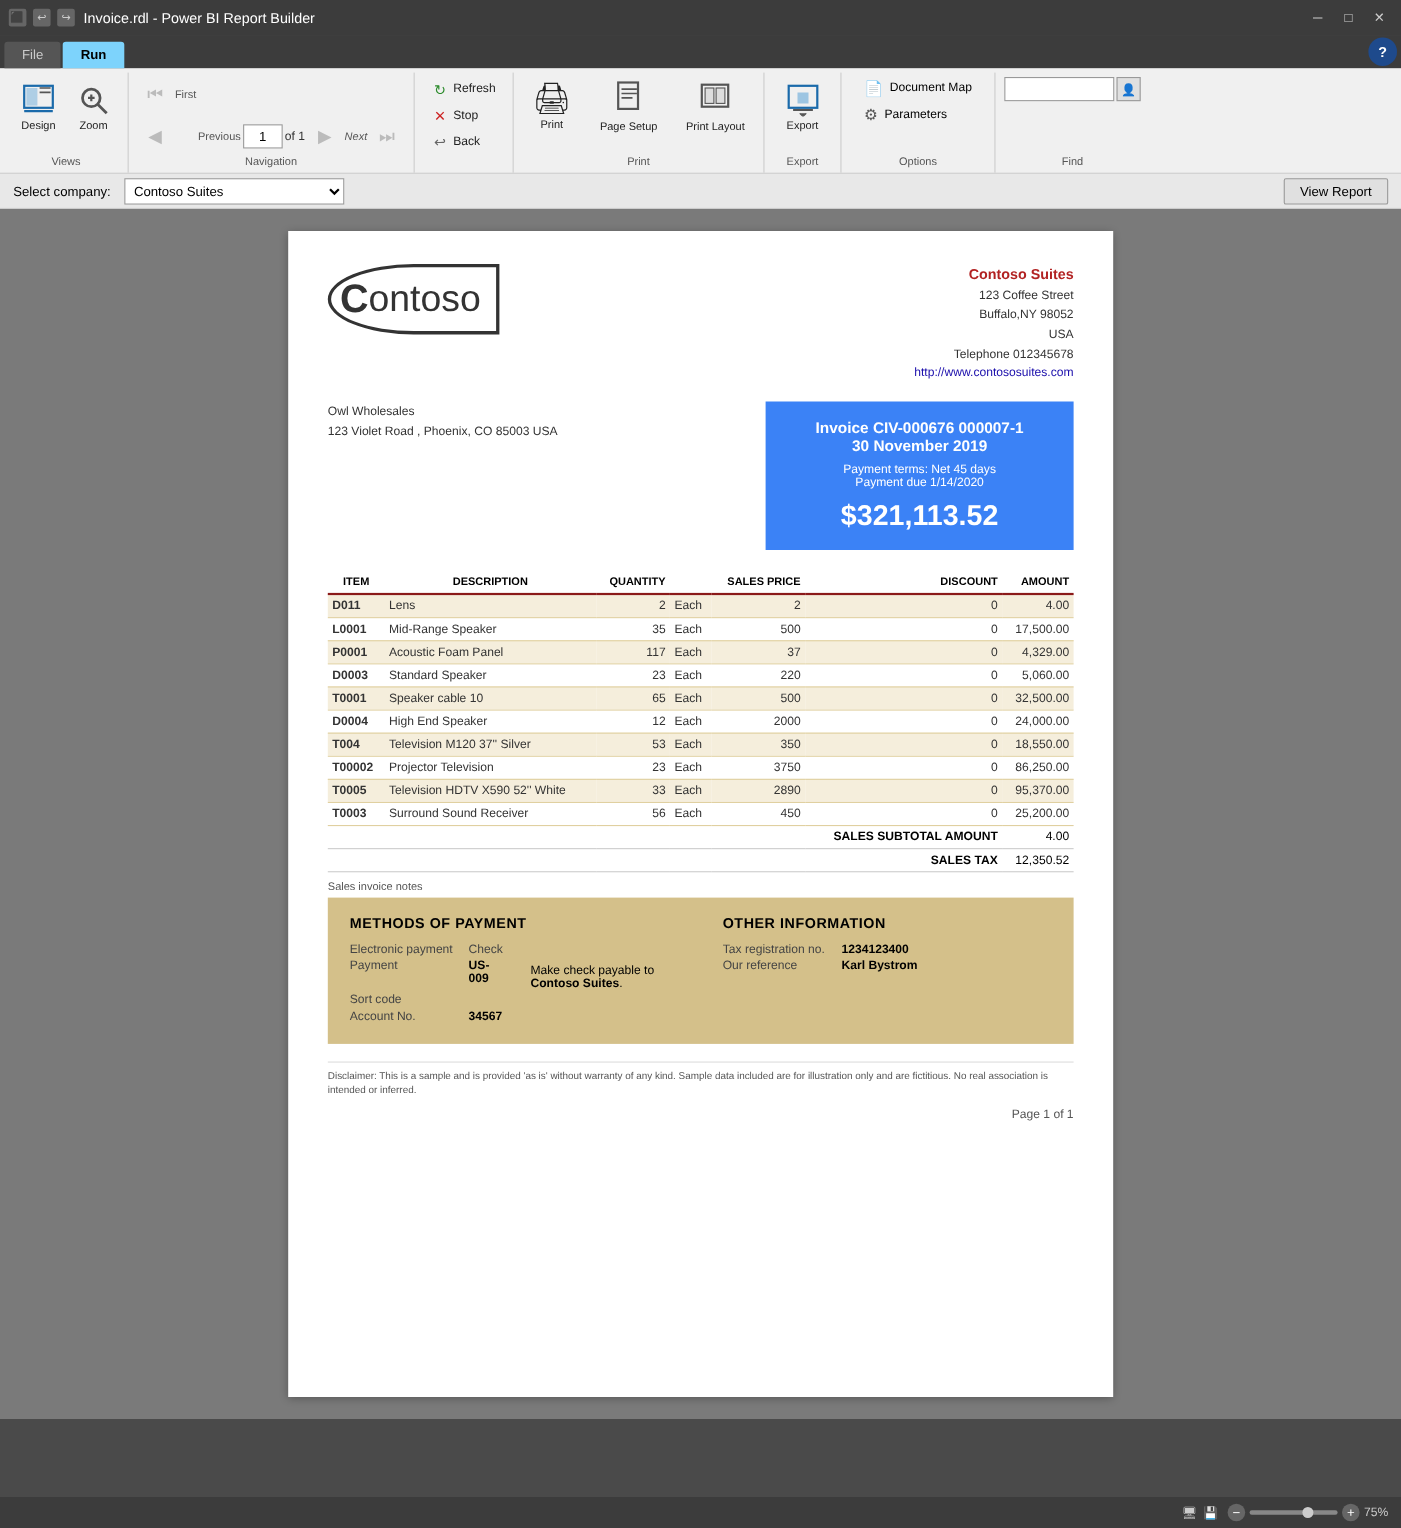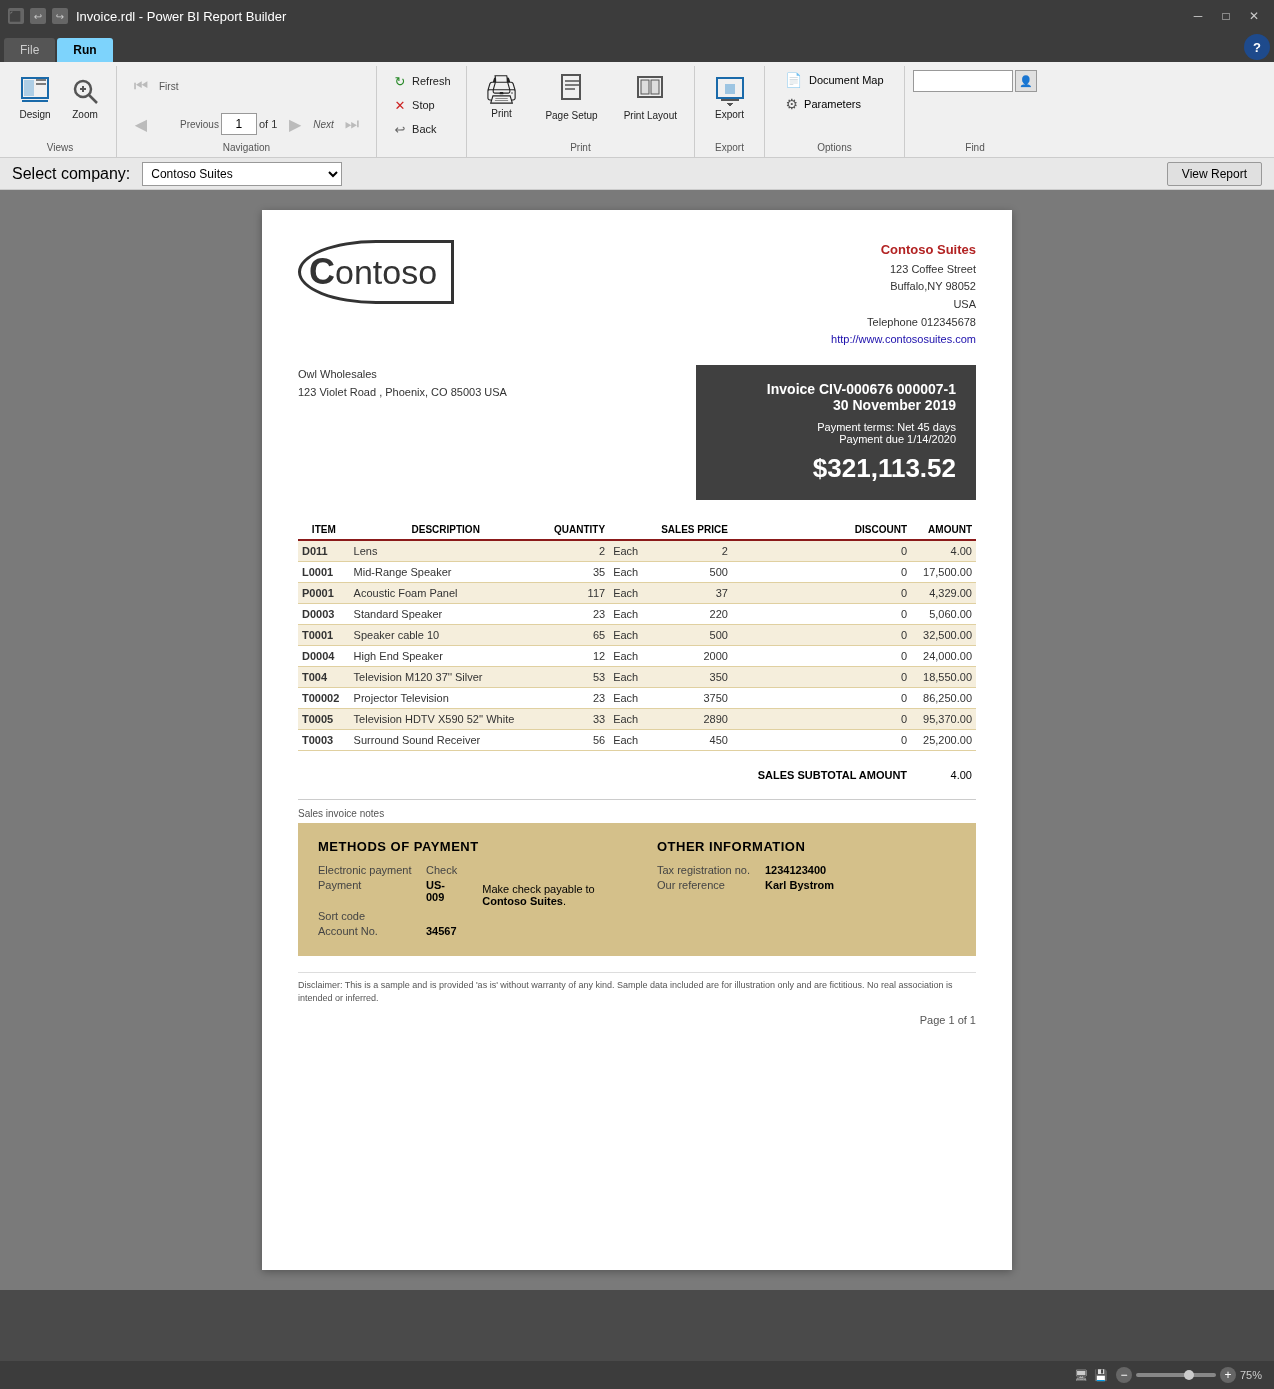--- a/index.html
+++ b/index.html
@@ -149,21 +149,21 @@
     
     .param-bar {
       background: #e8e8e8;
       border-bottom: 1px solid #ccc;
       height: 32px;
       display: flex;
       align-items: center;
       padding: 0 12px;
       gap: 12px;
     }
-    .param-label { font-size: 16px; font-weight: 500; }
+    .param-label { font-size: 12px; font-weight: 500; }
     .param-select {
       width: 200px; height: 24px;
       border: 1px solid #999;
       background: #fff;
       font-size: 12px;
       padding: 0 4px;
       cursor: pointer;
     }
     .view-report-btn {
       margin-left: auto;
@@ -212,25 +212,25 @@
 
     .billing-invoice-row {
       display: flex;
       justify-content: space-between;
       align-items: flex-start;
       margin-bottom: 20px;
     }
     .billing-addr { font-size: 11px; line-height: 1.7; color: #333; }
 
     .invoice-box {
-      background: #404040;
+      background: #3b82f6;
       color: #fff;
       padding: 16px 20px;
       min-width: 280px;
-      text-align: right;
+      text-align: center;
     }
     .invoice-box-title { font-size: 14px; font-weight: 700; }
     .invoice-box-date { font-size: 14px; font-weight: 700; margin-bottom: 8px; }
     .invoice-box-terms { font-size: 11px; }
     .invoice-box-amount { font-size: 26px; font-weight: 700; margin-top: 8px; }
 
     
     .invoice-table { width: 100%; border-collapse: collapse; margin-bottom: 8px; }
     .invoice-table thead th {
       font-size: 10px; font-weight: 700;
@@ -245,21 +245,21 @@
       padding: 4px 4px;
       border-bottom: 1px solid #e0d0a0;
       color: #333;
     }
     .invoice-table tbody tr:nth-child(odd) { background: #f5eedc; }
     .invoice-table tbody tr:nth-child(even) { background: #fff; }
     .invoice-table td.right { text-align: right; }
     .td-blue { color: #1a6aaa; }
     .td-item { color: #8b6914; font-weight: 600; }
 
-    .subtotal-row td { font-size: 11px; padding: 18px 4px; border-bottom: 1px solid #ccc; }
+    .subtotal-row td { font-size: 11px; padding: 4px 4px; border-bottom: 1px solid #ccc; }
     .subtotal-label { text-align: right; font-weight: 600; padding-right: 8px; }
     .subtotal-val { text-align: right; }
 
     
     .sales-notes { font-size: 10px; color: #555; margin: 8px 0 4px 0; }
     .payment-box {
       background: #d4c08a;
       padding: 16px 20px;
       display: flex;
       gap: 40px;
@@ -628,20 +628,25 @@
       <td class="right td-blue">0</td>
       <td class="right">25,200.00</td>
     </tr>
         </tbody>
       <tfoot>
         <tr class="subtotal-row">
           <td colspan="5"></td>
           <td class="subtotal-label">SALES SUBTOTAL AMOUNT</td>
           <td class="subtotal-val right">4.00</td>
         </tr>
+        <tr class="subtotal-row">
+          <td colspan="5"></td>
+          <td class="subtotal-label">SALES TAX</td>
+          <td class="subtotal-val right">12,350.52</td>
+        </tr>
       </tfoot>
     </table>
 
     <div class="sales-notes">Sales invoice notes</div>
 
     <div class="payment-box">
       <div class="payment-section">
         <div class="payment-title">METHODS OF PAYMENT</div>
         <div class="payment-row">
           <span class="payment-key">Electronic payment</span>

